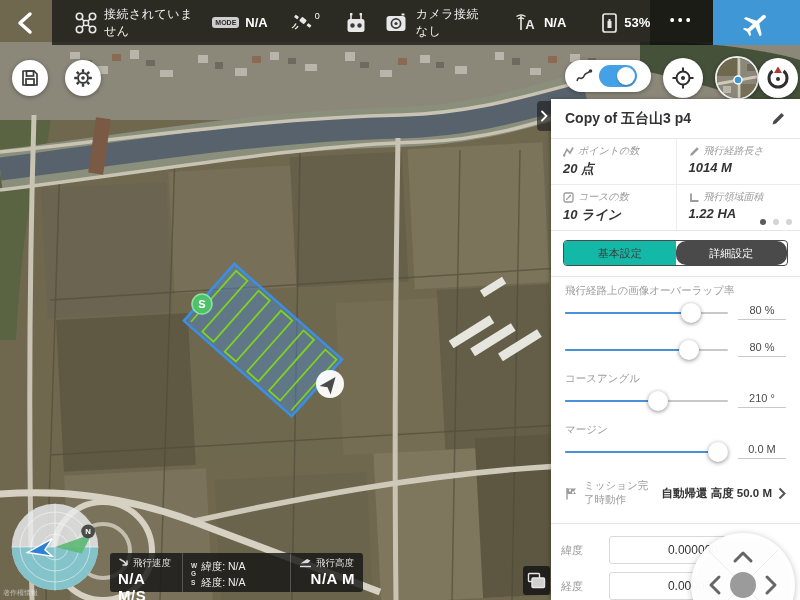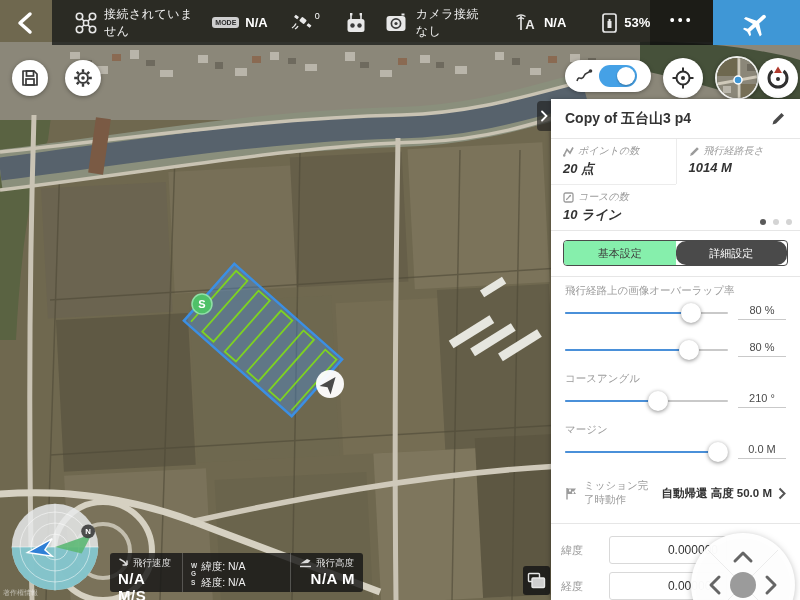--- a/index.html
+++ b/index.html
@@ -55,21 +55,21 @@
   .stat-cell.bl { border-left:1px solid #ececec; }
   .stat-cell.bt { border-top:1px solid #ececec; }
   .stat-label { display:flex; align-items:center; gap:4px; color:#9b9b9b; font-size:10px; }
   .stat-value { margin-top:2px; font-size:13px; font-weight:bold; color:#333; }
   .pager { position:absolute; right:8px; bottom:5px; display:flex; gap:7px; }
   .dot { width:6px; height:6px; border-radius:50%; background:#d4d4d4; }
   .dot.active { background:#5a5a5a; }
   .tabs-wrap { padding:9px 12px 10px 12px; border-bottom:1px solid #e6e6e6; }
   .tabs { display:flex; height:26px; border:1px solid #4a4a4a; border-radius:4px; overflow:hidden; }
   .tab { flex:1; display:flex; align-items:center; justify-content:center; font-size:11px;
-    color:#3c3c3c; background:#86efac; cursor:pointer; }
+    color:#3c3c3c; background:#14b8a6; cursor:pointer; }
   .tab.active { background:#4a4a4a; color:#fff;border-radius:10px; }
   .sliders { padding:0 14px; }
   .slider-row { padding-top:7px; }
   .slider-label { color:#9b9b9b; font-size:10.5px; }
   .slider-line { position:relative; height:30px; }
   .slider-track { position:absolute; left:0; right:58px; top:14px; height:2px; background:#c9c9c9; border-radius:1px; }
   .slider-fill { position:absolute; left:0; top:0; height:2px; background:#4a90d9; border-radius:1px; }
   .slider-thumb { position:absolute; top:-9px; width:20px; height:20px; border-radius:50%; background:#fff;
     box-shadow:0 1px 4px rgba(0,0,0,0.45); cursor:pointer; }
   .slider-value { position:absolute; right:0; top:6px; width:48px; text-align:center; font-size:11px;
@@ -398,20 +398,29 @@
       <div class="stat-cell bt">
         <div class="stat-label">
           <svg width="11" height="11" viewBox="0 0 11 11">
             <rect x="1" y="1" width="9" height="9" rx="1.5" fill="none" stroke="#9b9b9b" stroke-width="1.3"></rect>
             <path d="M3,7.5 C5.5,7.5 5.5,3.5 8,3.5" fill="none" stroke="#9b9b9b" stroke-width="1.3"></path>
           </svg>
           <span>コースの数</span>
         </div>
         <div class="stat-value">10 ライン</div>
       </div>
+      <div class="stat-cell bl bt">
+        <div class="stat-label">
+          <svg width="11" height="11" viewBox="0 0 11 11">
+            <path d="M2,1.5 L2,9 L9.5,9" fill="none" stroke="#9b9b9b" stroke-width="1.8"></path>
+          </svg>
+          <span>飛行領域面積</span>
+        </div>
+        <div class="stat-value">1.22 HA</div>
+      </div>
       <div class="pager">
         <span class="dot active"></span>
         <span class="dot"></span>
         <span class="dot"></span>
       </div>
     </div>
 
     <div class="tabs-wrap">
       <div class="tabs">
         <div class="tab">基本設定</div>

